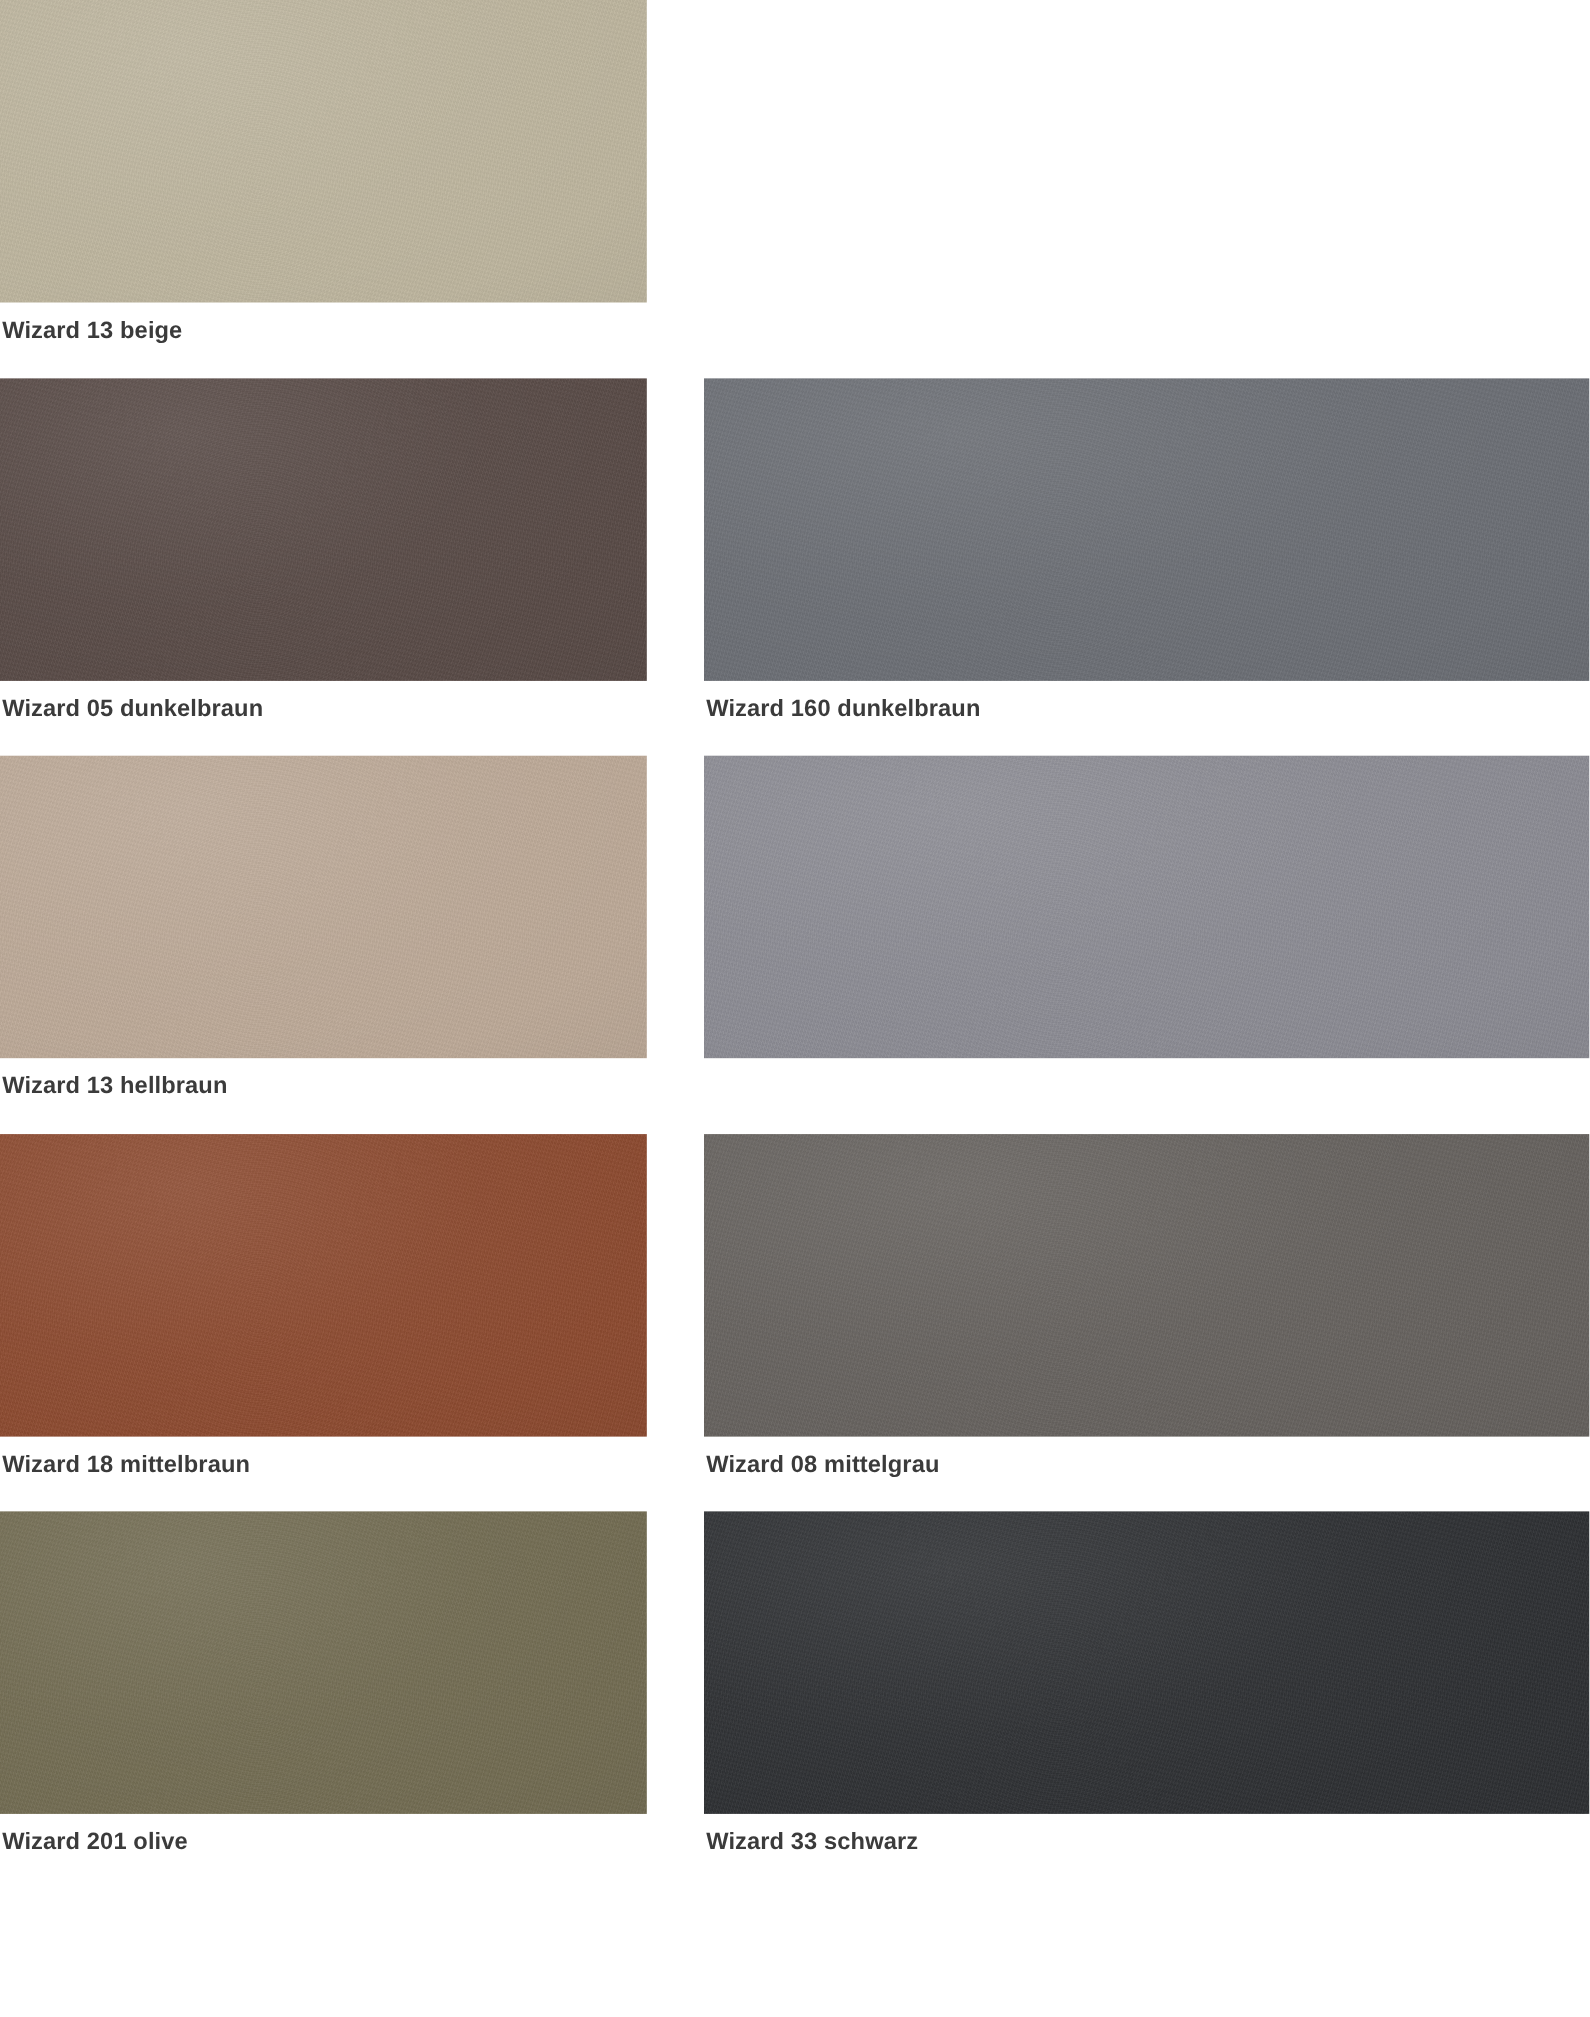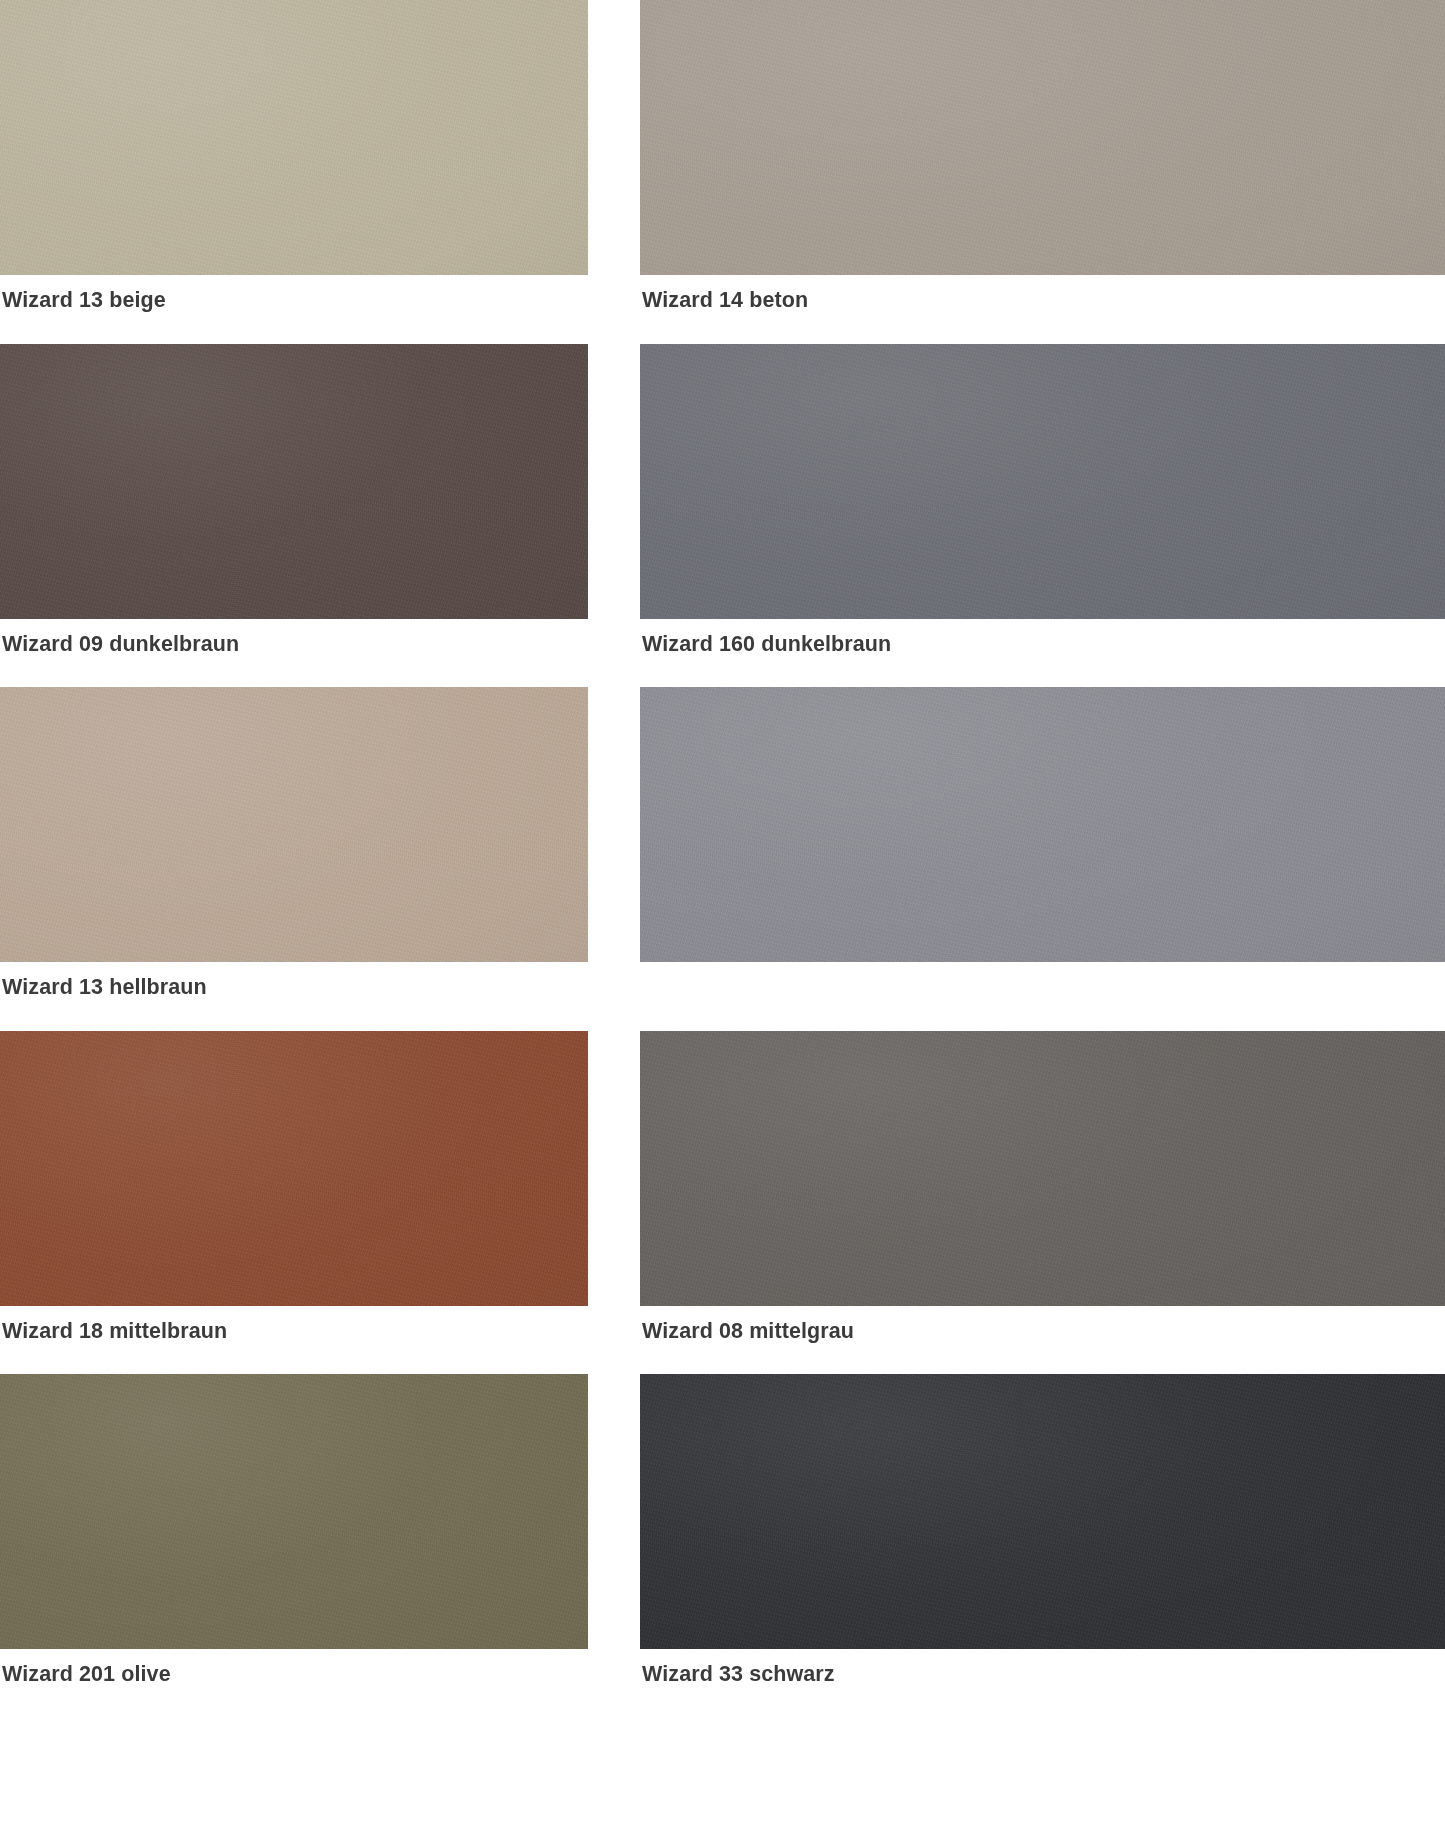--- a/index.html
+++ b/index.html
@@ -73,32 +73,26 @@
 <body>
 
 <div class="palette-grid">
 
 <div class="swatch-cell col-left">
       <div class="swatch-chip" style="background-color: rgb(189, 181, 158);">
         <span class="tex"></span>
       </div>
       <div class="swatch-label">Wizard 13 beige</div>
     </div>
-    <div class="swatch-cell col-right">
-      <div class="swatch-chip" style="background-color: rgb(167, 157, 147);">
-        <span class="tex"></span>
-      </div>
-      <div class="swatch-label">Wizard 14 beton</div>
-    </div>
     <div class="spacer-col"></div>
     <div class="swatch-cell col-left">
       <div class="swatch-chip" style="background-color: rgb(88, 74, 70);">
         <span class="tex"></span>
       </div>
-      <div class="swatch-label">Wizard 09 dunkelbraun</div>
+      <div class="swatch-label">Wizard 05 dunkelbraun</div>
     </div>
     <div class="swatch-cell col-right">
       <div class="swatch-chip" style="background-color: rgb(107, 110, 116);">
         <span class="tex"></span>
       </div>
       <div class="swatch-label">Wizard 160 dunkelbraun</div>
     </div>
     <div class="spacer-col"></div>
     <div class="swatch-cell col-left">
       <div class="swatch-chip" style="background-color: rgb(188, 169, 151);">

